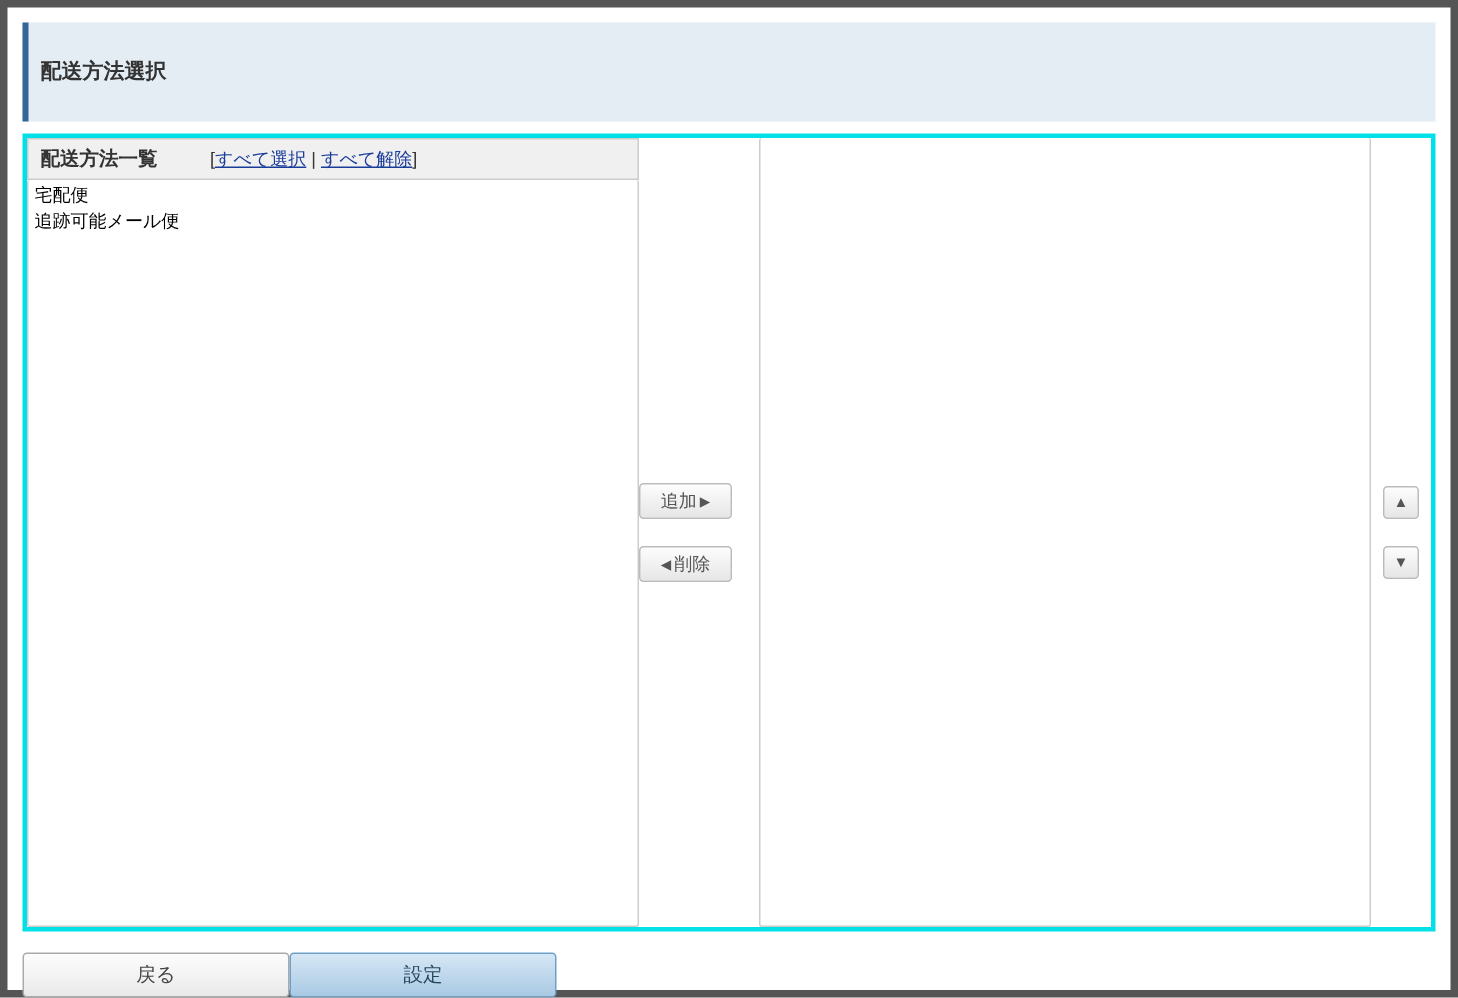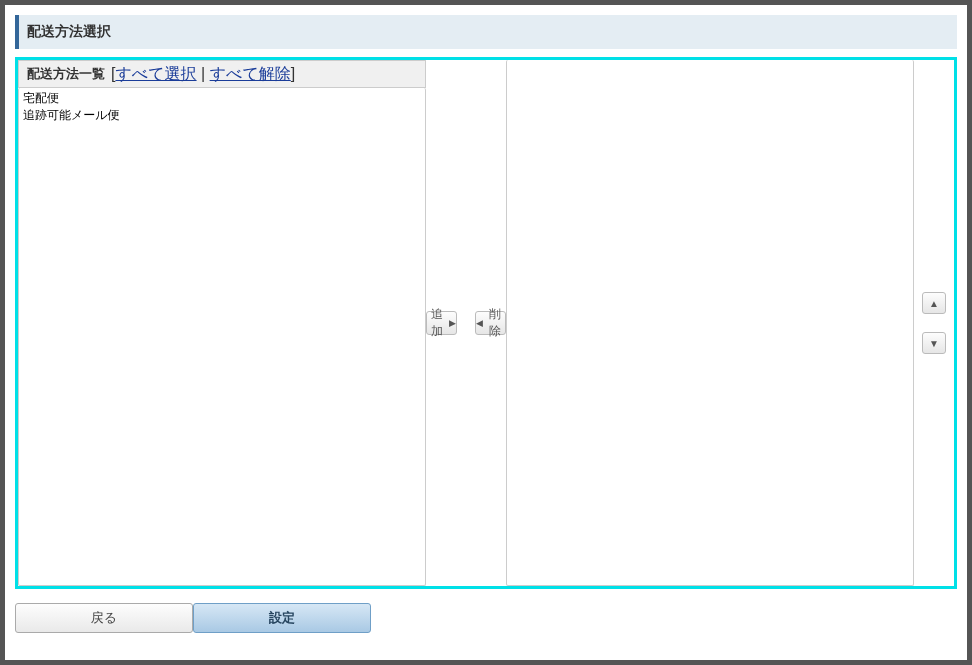--- a/index.html
+++ b/index.html
@@ -12,21 +12,21 @@
     }
     .outer {
       background: #fff;
       width: 962px;
       height: 655px;
       padding: 10px;
     }
     .section-header {
       background: #e4edf3;
       border-left: 4px solid #336699;
-      padding: 8px 8px;
+      padding: 24px 8px;
       font-weight: bold;
       font-size: 14px;
       margin-bottom: 8px;
     }
     .dual-list-wrap {
       border: 3px solid #00e0e7;
       padding: 0;
       display: flex;
       height: 532px;
     }
@@ -37,24 +37,25 @@
     }
     .list-header {
       background: #f0f0f0;
       border: 1px solid #ccc;
       padding: 5px 8px;
       font-weight: bold;
       font-size: 13px;
       height: 28px;
       display: flex;
       align-items: center;
+      gap: 29px;
     }
     .list-header .links {
       font-weight: normal;
-      font-size: 16px;
+      font-size: 12px;
       margin-left: 6px;
       color: #333;
     }
     .list-header .links a {
       color: #1a3c99;
       text-decoration: underline;
       cursor: pointer;
     }
     .listbox {
       flex: 1;
@@ -66,23 +67,23 @@
       overflow-y: scroll;
       background: #fff;
       padding: 2px 0 0 2px;
     }
     .listbox option {
       padding: 0 2px;
     }
     .center-controls {
       width: 80px;
       display: flex;
-      flex-direction: row;
+      flex-direction: column;
       justify-content: center;
-      align-items: center;
+      align-items: flex-start;
       gap: 18px;
     }
     .right-controls {
       width: 40px;
       display: flex;
       flex-direction: column;
       justify-content: center;
       align-items: center;
       gap: 18px;
     }
@@ -123,21 +124,20 @@
       cursor: pointer;
     }
     .fbtn.back {
       background: linear-gradient(#fdfdfd,#e9e9e9);
       color: #444;
     }
     .fbtn.set {
       background: linear-gradient(#d6e7f5,#a9c9e4);
       border: 1px solid #6f9fc7;
       color: #274660;
-      font-weight: bold;
     }
     .tri { font-size: 9px; line-height: 1; }
   </style>
 </head>
 <body>
 
 <div class="outer">
   <div class="section-header">
     <span>配送方法選択</span>
   </div>

